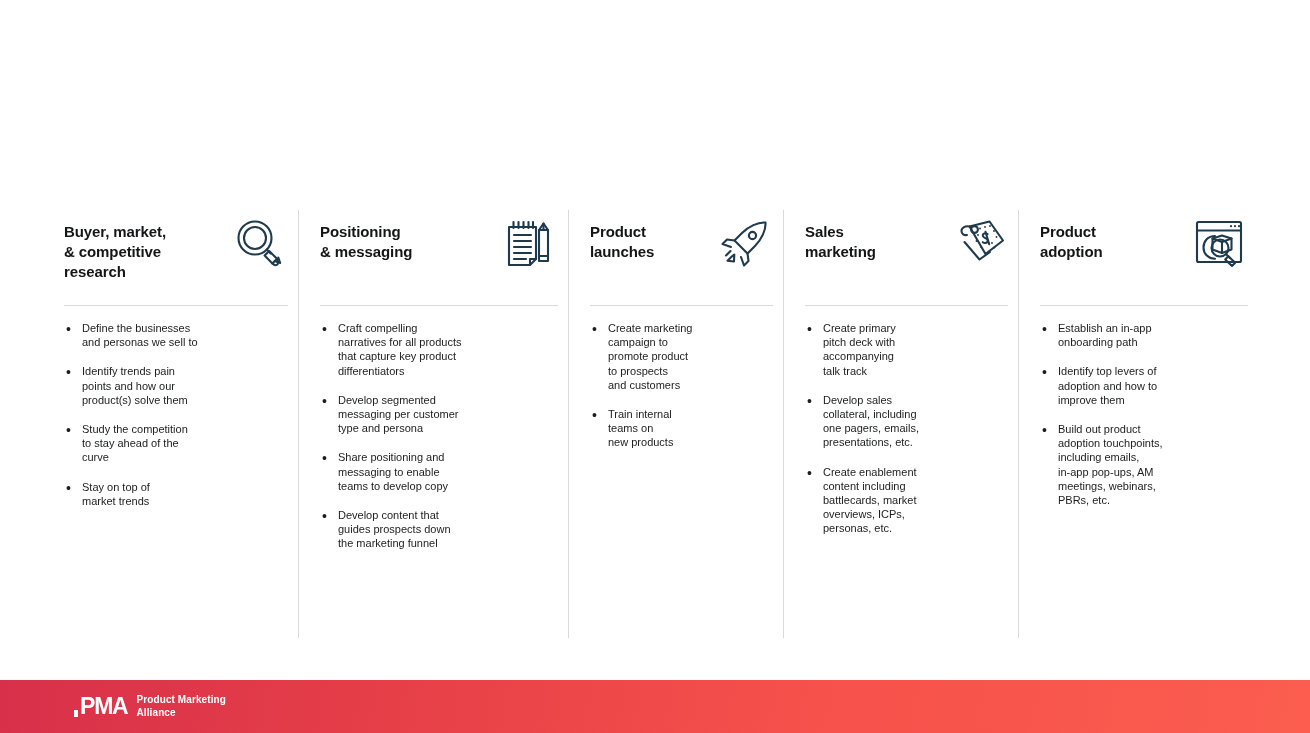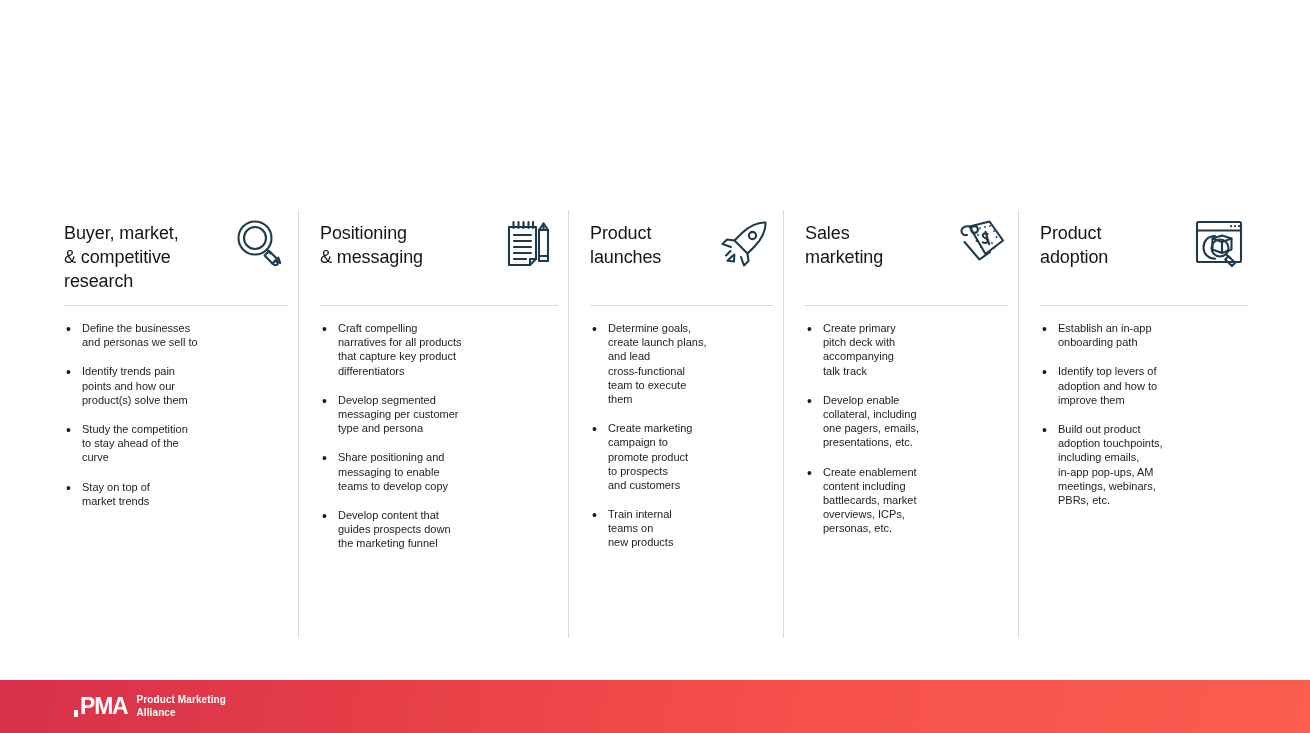--- a/index.html
+++ b/index.html
@@ -80,22 +80,22 @@
   .col-head {
     height: 95px;
     box-sizing: border-box;
     display: flex;
     align-items: flex-start;
     justify-content: space-between;
     position: relative;
   }
 
   .col-head-title {
-    font-size: 18px;
-    font-weight: normal;
+    font-size: 15px;
+    font-weight: bold;
     color: #131516;
     line-height: 1.33;
     letter-spacing: -0.1px;
     white-space: pre-line;
     padding-top: 12px;
   }
 
   .col-icon {
     flex: 0 0 auto;
     width: 56px;
@@ -282,26 +282,20 @@
               <circle cx="34.5" cy="17.5" r="3.6"></circle>
               <path d="M16.5 22.5 L9 21.5 L4.5 26 L13 29"></path>
               <path d="M29.5 35.5 L30.5 43 L26 47.5 L23 39"></path>
               <path d="M12.5 33 L8 37.5"></path>
               <path d="M13.8 38.5 L9.5 42.8 L16 43.5 L16.3 36.5 Z"></path>
             </svg>
           </div>
         </div>
         <div class="col-rule"></div>
         <ul class="bullets">
-          <li class="bullet">Determine goals,
-create launch plans,
-and lead
-cross-functional
-team to execute
-them</li>
           <li class="bullet">Create marketing
 campaign to
 promote product
 to prospects
 and customers</li>
           <li class="bullet">Train internal
 teams on
 new products</li>
         </ul>
       </div>
@@ -330,21 +324,21 @@
               <circle cx="42.5" cy="29.5" r="0.9" fill="#1f3a4d" stroke="none"></circle>
             </svg>
           </div>
         </div>
         <div class="col-rule"></div>
         <ul class="bullets">
           <li class="bullet">Create primary
 pitch deck with
 accompanying
 talk track</li>
-          <li class="bullet">Develop enable
+          <li class="bullet">Develop sales
 collateral, including
 one pagers, emails,
 presentations, etc.</li>
           <li class="bullet">Create enablement
 content including
 battlecards, market
 overviews, ICPs,
 personas, etc.</li>
         </ul>
       </div>

